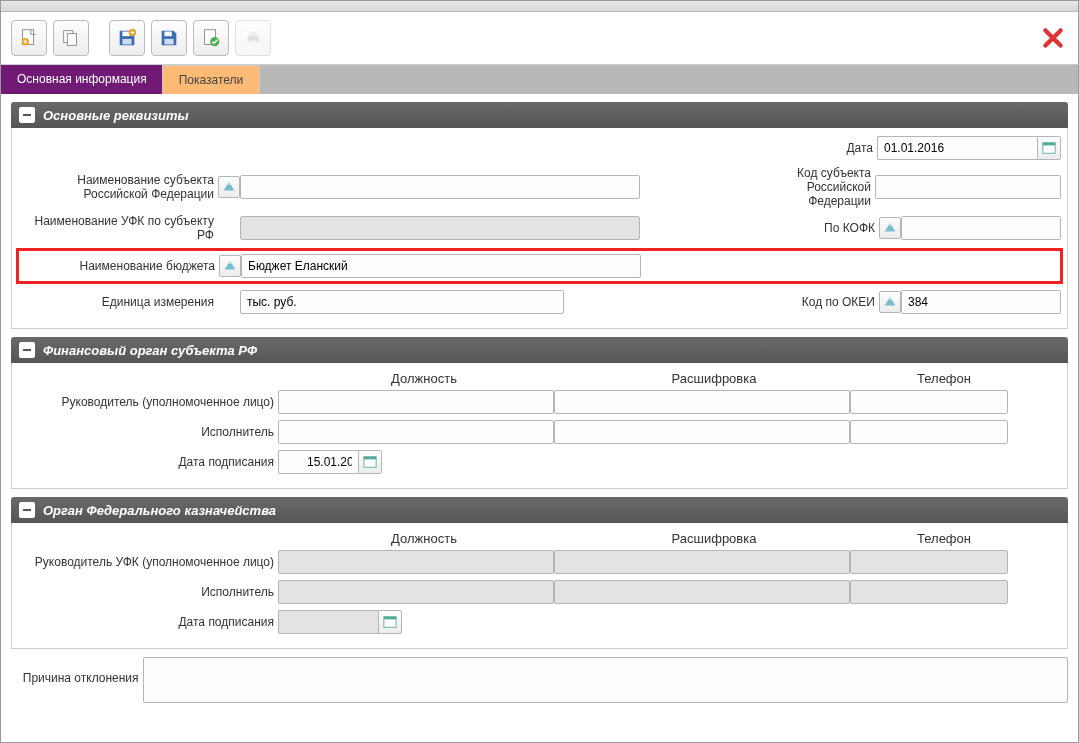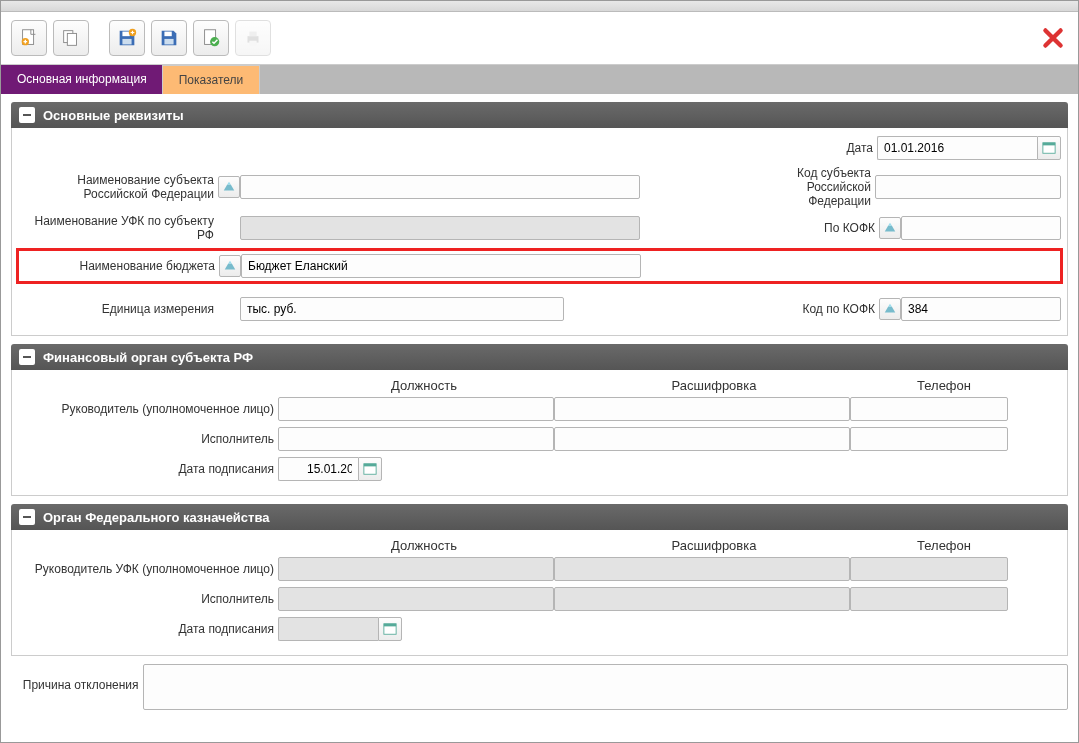--- a/index.html
+++ b/index.html
@@ -15,35 +15,35 @@
 .close-btn svg { width: 26px; height: 26px; }
 .header-bar { background: linear-gradient(#7ec5e6, #5aaed6); color: #fff; font-weight: bold; font-size: 13px; padding: 9px 12px; display: flex; align-items: center; justify-content: space-between; border-top: 1px solid #5aaed6; border-bottom: 1px solid #3a8fb8; }
 .dd { width: 20px; height: 18px; background: linear-gradient(#fdfdfd,#e6e6e6); border: 1px solid #888; border-radius: 2px; display: flex; align-items: center; justify-content: center; cursor: pointer; }
 .dd:after { content: ""; border: 4px solid transparent; border-top: 5px solid #444; margin-top: 3px; }
 .tabs { display: flex; background: #b8b8b8; }
 .tab { padding: 7px 16px; font-size: 12px; cursor: pointer; }
 .tab.active { background: #701a75; color: #fff; }
 .tab.inactive { background: #fdba74; color: #444; border: 1px solid #ccc; border-bottom: none; margin-left: -1px; }
 .content { padding: 8px 10px 10px 10px; overflow: auto; flex: 1; background: #fff; }
 .section { margin-bottom: 8px; }
-.sec-head { background: linear-gradient(#6a6a6a, #555); color: #fff; font-weight: bold; font-size: 13px; padding: 5px 8px; display: flex; align-items: center; gap: 8px; border-radius: 3px 3px 0 0; }
+.sec-head { background: linear-gradient(#6a6a6a, #555); color: #fff; font-weight: bold; font-size: 13px; padding: 5px 8px; display: flex; align-items: center; gap: 8px; border-radius: 3px 3px 0 0; font-style: italic; }
 .collapse { width: 16px; height: 16px; background: #fff; border-radius: 2px; display: flex; align-items: center; justify-content: center; cursor: pointer; }
 .collapse:after { content: ""; width: 8px; height: 2px; background: #555; }
 .sec-body { border: 1px solid #ccc; border-top: none; padding: 8px 6px; }
 .row { display: flex; align-items: center; margin-bottom: 6px; gap: 0; }
 .lbl { text-align: right; font-size: 12px; color: #333; padding-right: 4px; }
 .input { height: 24px; border: 1px solid #b5b5b5; border-radius: 2px; padding: 2px 6px; font-size: 12px; background: #fdfdfd; }
 .input.ro { background: #e3e3e3; }
 .lookup { width: 22px; height: 22px; border: 1px solid #b5b5b5; border-radius: 2px; background: linear-gradient(#fdfdfd,#ececec); display: flex; align-items: center; justify-content: center; cursor: pointer; flex-shrink: 0; }
 .lookup svg { width: 14px; height: 14px; }
 .datepicker { display: flex; align-items: stretch; justify-content: center; }
 .datepicker .input { border-right: none; border-radius: 2px 0 0 2px; }
 .cal { width: 24px; border: 1px solid #b5b5b5; background: linear-gradient(#fdfdfd,#ececec); display: flex; align-items: center; justify-content: center; cursor: pointer; border-radius: 0 2px 2px 0; }
 .cal svg { width: 14px; height: 14px; }
-.highlighted { border: 3px solid #e22; padding: 3px 4px; margin: 2px -2px 13px -2px; }
+.highlighted { border: 3px solid #e22; padding: 3px 4px; margin: 2px -2px 6px -2px; }
 .col-headers { display: flex; margin-bottom: 4px; }
 .col-h { text-align: center; font-size: 13px; color: #333; }
 .textarea { border: 1px solid #b5b5b5; border-radius: 2px; background: #fdfdfd; width: 100%; height: 46px; resize: none; font-family: inherit; font-size: 12px; padding: 4px 6px; }
 </style>
 </head>
 <body>
 
 <div class="window">
   <div class="titlebar"></div>
 
@@ -168,21 +168,21 @@
               </svg>
             </div>
           <input class="input" style="width: 400px;" value="Бюджет Еланский">
         </div>
 
         <div class="row">
           <div class="lbl" style="width:200px">Единица измерения</div>
           <div style="width:22px"></div>
           <input class="input" style="width: 324px;" value="тыс. руб.">
           <div style="flex:1"></div>
-          <div class="lbl" style="width:110px">Код по КОФК</div>
+          <div class="lbl" style="width:110px">Код по ОКЕИ</div>
           <div class="lookup">
               <svg viewBox="0 0 16 16">
                 <path d="M2 12l4-7h4l4 7z" fill="#7bc"></path>
                 <path d="M6 5l2-3 2 3" fill="#9de"></path>
               </svg>
             </div>
           <input class="input" style="width: 160px;" value="384">
         </div>
       </div>
     </div>

